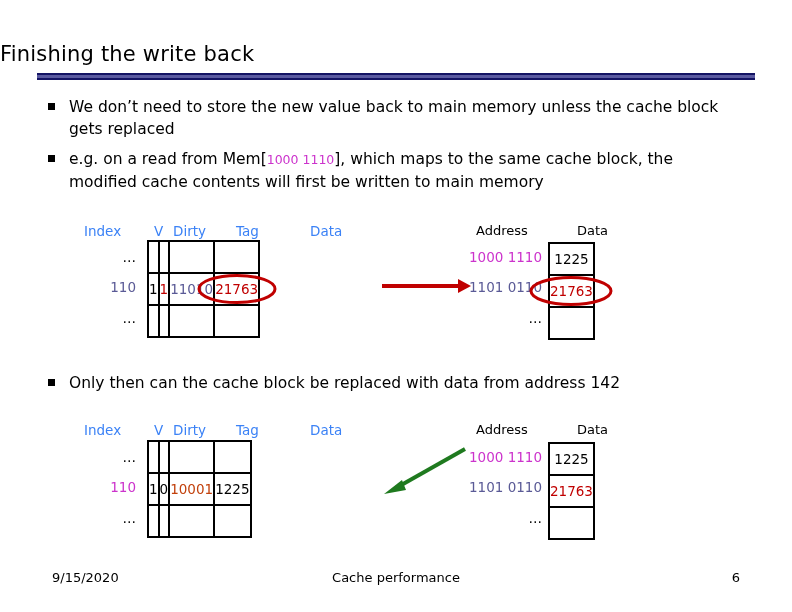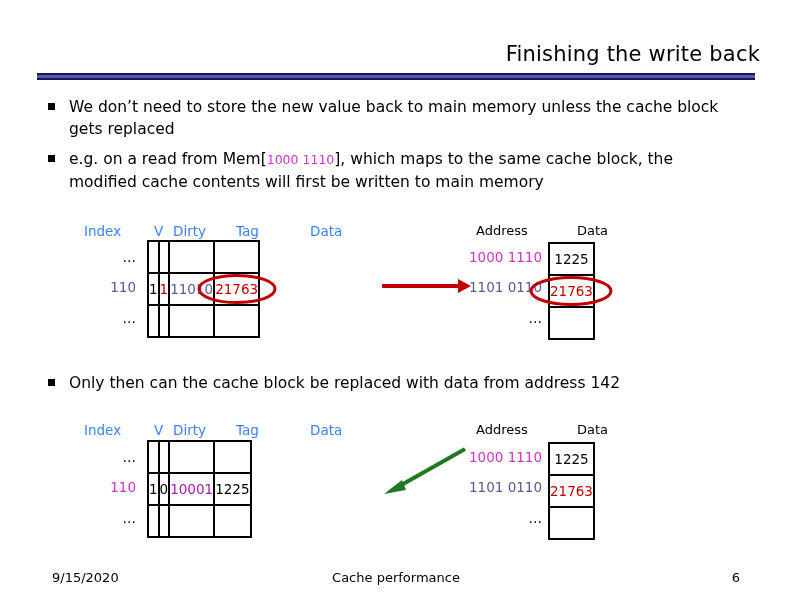--- a/index.html
+++ b/index.html
@@ -15,21 +15,21 @@
     font-family: "DejaVu Sans", sans-serif;
     color: #000000;
   }
 
   
   #slide-title {
     position: absolute;
     left: 0;
     top: 42px;
     width: 760px;
-    text-align: right;
+    text-align: left;
     font-size: 21px;
     font-weight: normal;
     letter-spacing: 0.2px;
     color: #000000;
     white-space: nowrap;
   }
   #title-rule {
     position: absolute;
     left: 37px;
     top: 73px;
@@ -129,21 +129,21 @@
     text-align: right;
     width: 92px;
     white-space: nowrap;
   }
 
   
   .c-black   { color: #000000; }
   .c-blue    { color: #5a5a96; border-radius: 8px; }
   .c-red     { color: #c00000; }
   .c-green   { color: #000000; }
-  .c-magenta { color: #a21caf; }
+  .c-magenta { color: #c2410c; }
 
   .oval-wrap { position: relative; display: inline-block; }
   svg.oval {
     position: absolute;
     left: 50%;
     top: 50%;
     transform: translate(-50%, -50%);
     pointer-events: none;
   }
 

